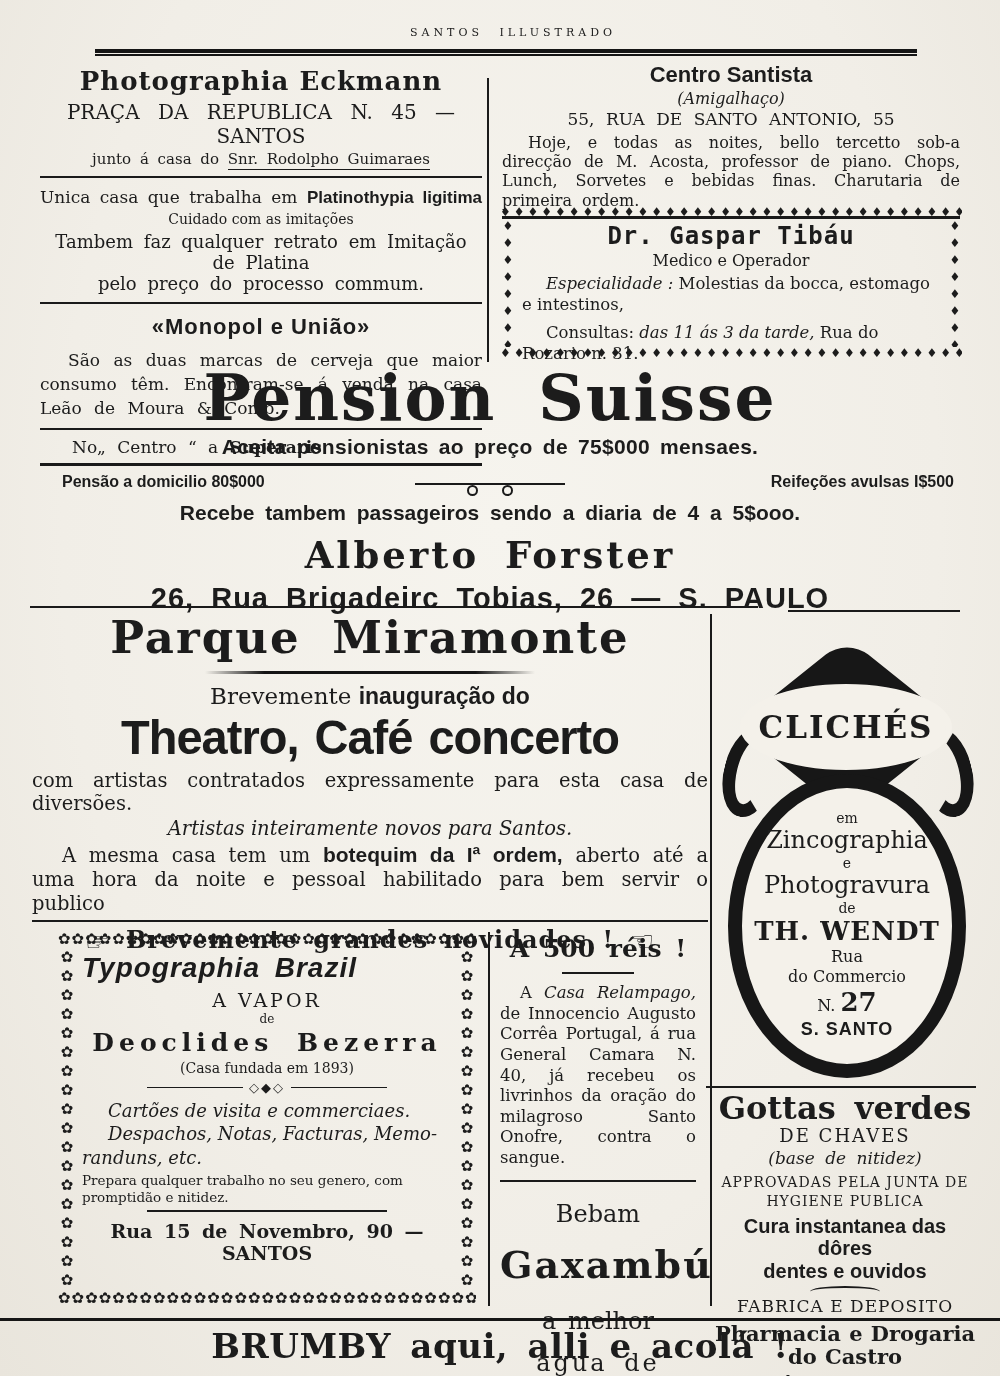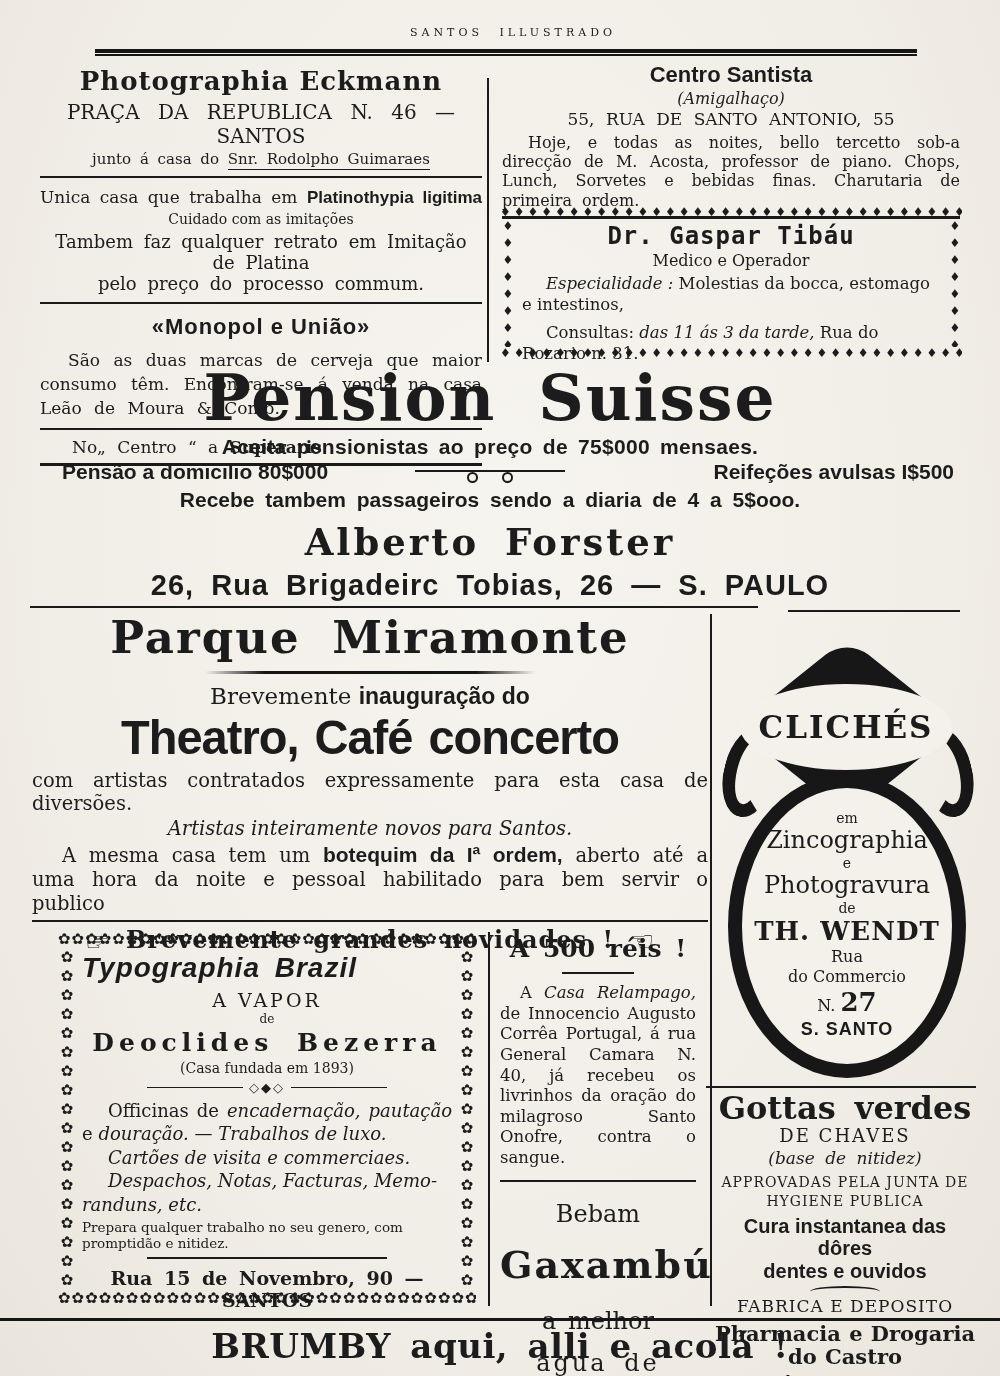--- a/index.html
+++ b/index.html
@@ -49,21 +49,21 @@
   .diam-left{left:0;} .diam-right{right:0;}
   .tibau-in{position:absolute;left:22px;right:22px;top:17px;}
   .tib-name{font-size:24px;text-align:center;letter-spacing:1px;}
   .tib-role{font-size:16px;text-align:center;margin-top:1px;}
   .tib-txt{font-size:16.5px;line-height:1.28;text-indent:24px;margin-top:3px;}
   .tib-txt2{font-size:16.5px;line-height:1.28;text-indent:24px;margin-top:7px;}
   
   .pension{left:20px;top:364px;width:940px;text-align:center;}
   .pen-title{font-size:63px;font-weight:bold;line-height:1.08;letter-spacing:2px;word-spacing:18px;}
   .pen-l1{font-size:21px;margin-top:3px;letter-spacing:.3px;word-spacing:4px;}
-  .pen-row{position:relative;height:26px;margin-top:1px;font-size:21px;}
+  .pen-row{position:relative;height:26px;margin-top:14px;font-size:16px;}
   .pen-left{position:absolute;left:42px;top:0;}
   .pen-right{position:absolute;right:6px;top:0;}
   .flourish{position:absolute;left:50%;top:10px;width:150px;margin-left:-75px;height:2px;background:#1a1a1a;}
   .flourish::before,.flourish::after{content:"";position:absolute;top:2px;width:7px;height:7px;border:2px solid #1a1a1a;border-radius:50%;background:transparent;}
   .flourish::before{left:52px;} .flourish::after{right:52px;}
   .pen-l3{font-size:21px;margin-top:2px;word-spacing:5px;}
   .pen-owner{font-size:37px;font-weight:bold;margin-top:8px;letter-spacing:3px;word-spacing:10px;}
   .pen-addr{font-size:29px;margin-top:5px;letter-spacing:1px;word-spacing:8px;}
   
   .pm{left:32px;top:614px;width:676px;}
@@ -148,21 +148,21 @@
 </head>
 <body>
 
 <div class="page">
 
   <div class="abs masthead">SANTOS ILLUSTRADO</div>
   <div class="abs mastrule"></div>
 
   <div class="abs eck">
     <div class="eck-title">Photographia Eckmann</div>
-    <div class="eck-addr">PRAÇA DA REPUBLICA N. 46 — SANTOS</div>
+    <div class="eck-addr">PRAÇA DA REPUBLICA N. 45 — SANTOS</div>
     <div class="eck-sub">
       <span>junto á casa do</span>
       <span class="u">Snr. Rodolpho Guimaraes</span>
     </div>
     <div class="hr m8"></div>
     <div class="eck-line1 jl">
       <span>Unica casa que trabalha em</span>
       <span class="b sans">Platinothypia ligitima</span>
     </div>
     <div class="eck-caution">Cuidado com as imitações</div>
@@ -284,28 +284,20 @@
       <div class="ty-sub1">A VAPOR</div>
       <div class="ty-sub2">de</div>
       <div class="ty-owner">Deoclides Bezerra</div>
       <div class="ty-founded">(Casa fundada em 1893)</div>
       <div class="ty-flo">
         <span class="ln"></span>
         <span class="gl">◇◆◇</span>
         <span class="ln"></span>
       </div>
       <div class="ty-body">
-        <div class="ty-p j">
-          <span>Officinas de</span>
-          <span class="i">encadernação, pautação</span>
-          <span>e</span>
-          <span class="i">douração.</span>
-          <span>—</span>
-          <span class="i">Trabalhos de luxo.</span>
-        </div>
         <div class="ty-p i">Cartões de visita e commerciaes.</div>
         <div class="ty-p i">Despachos, Notas, Facturas, Memo-randuns, etc.</div>
       </div>
       <div class="ty-small">Prepara qualquer trabalho no seu genero, com promptidão e nitidez.</div>
       <div class="ty-rule"></div>
       <div class="ty-addr">Rua 15 de Novembro, 90 — SANTOS</div>
     </div>
   </div>
 
   <div class="abs vrule" style="left:488px;top:932px;height:374px;"></div>

